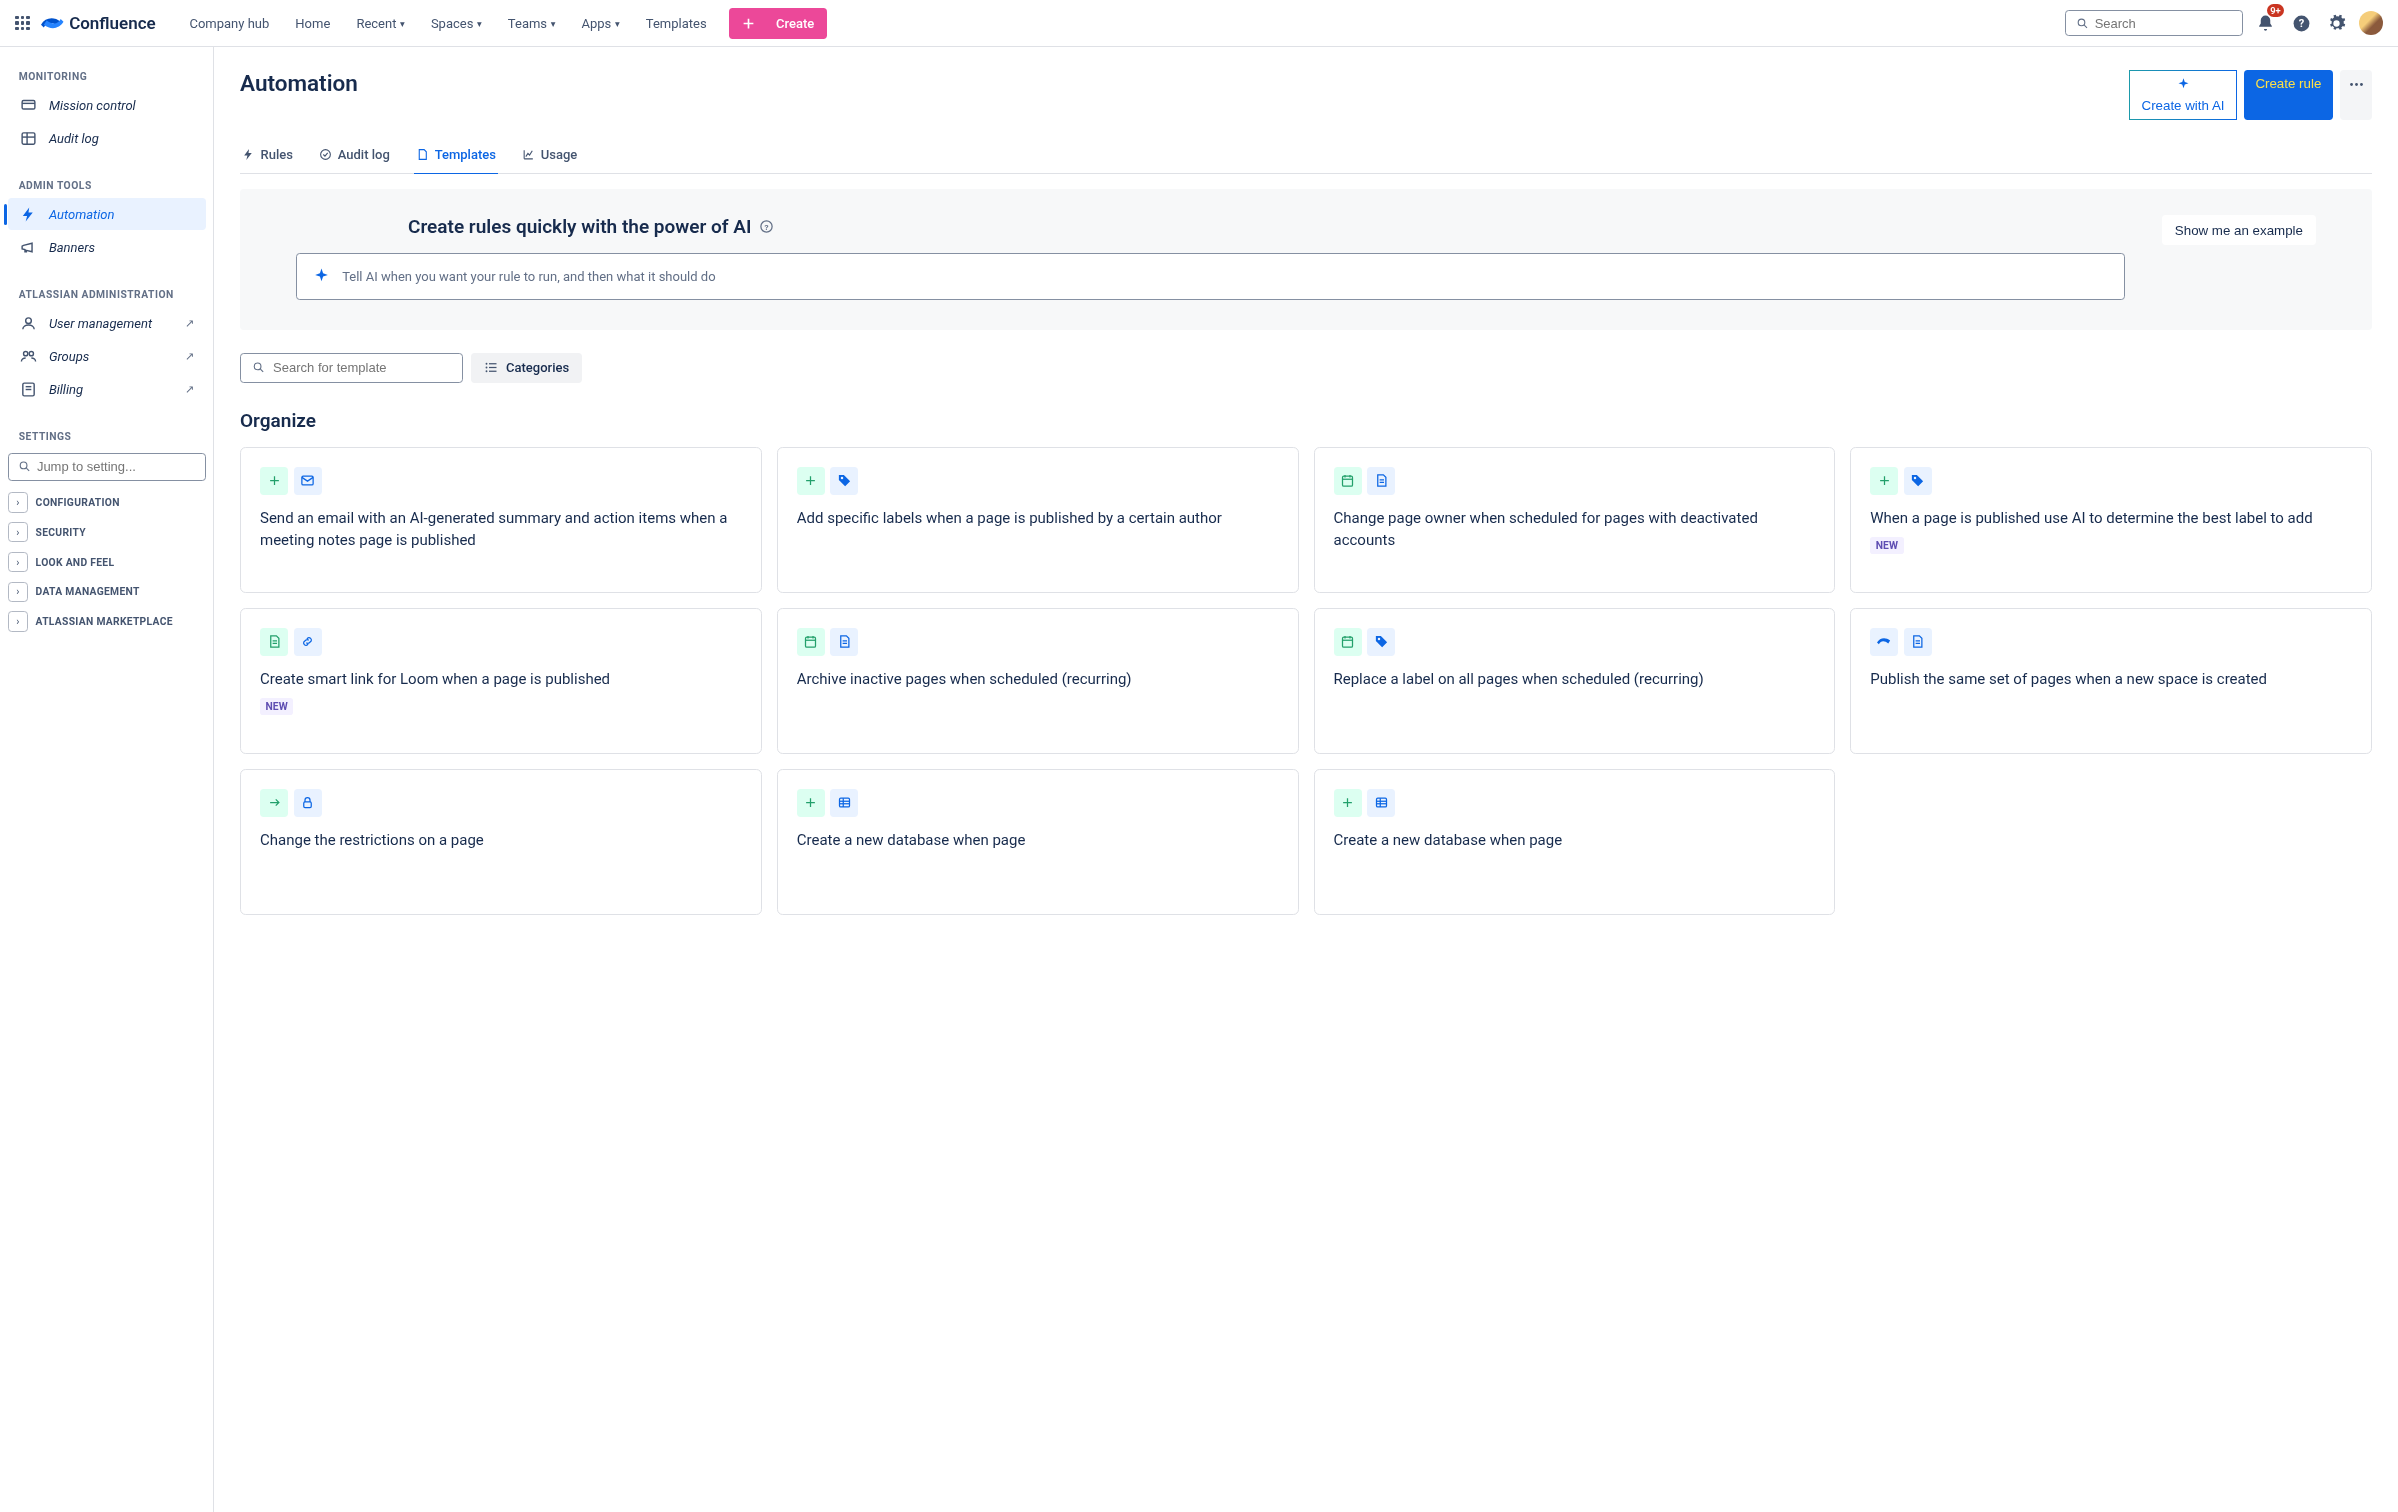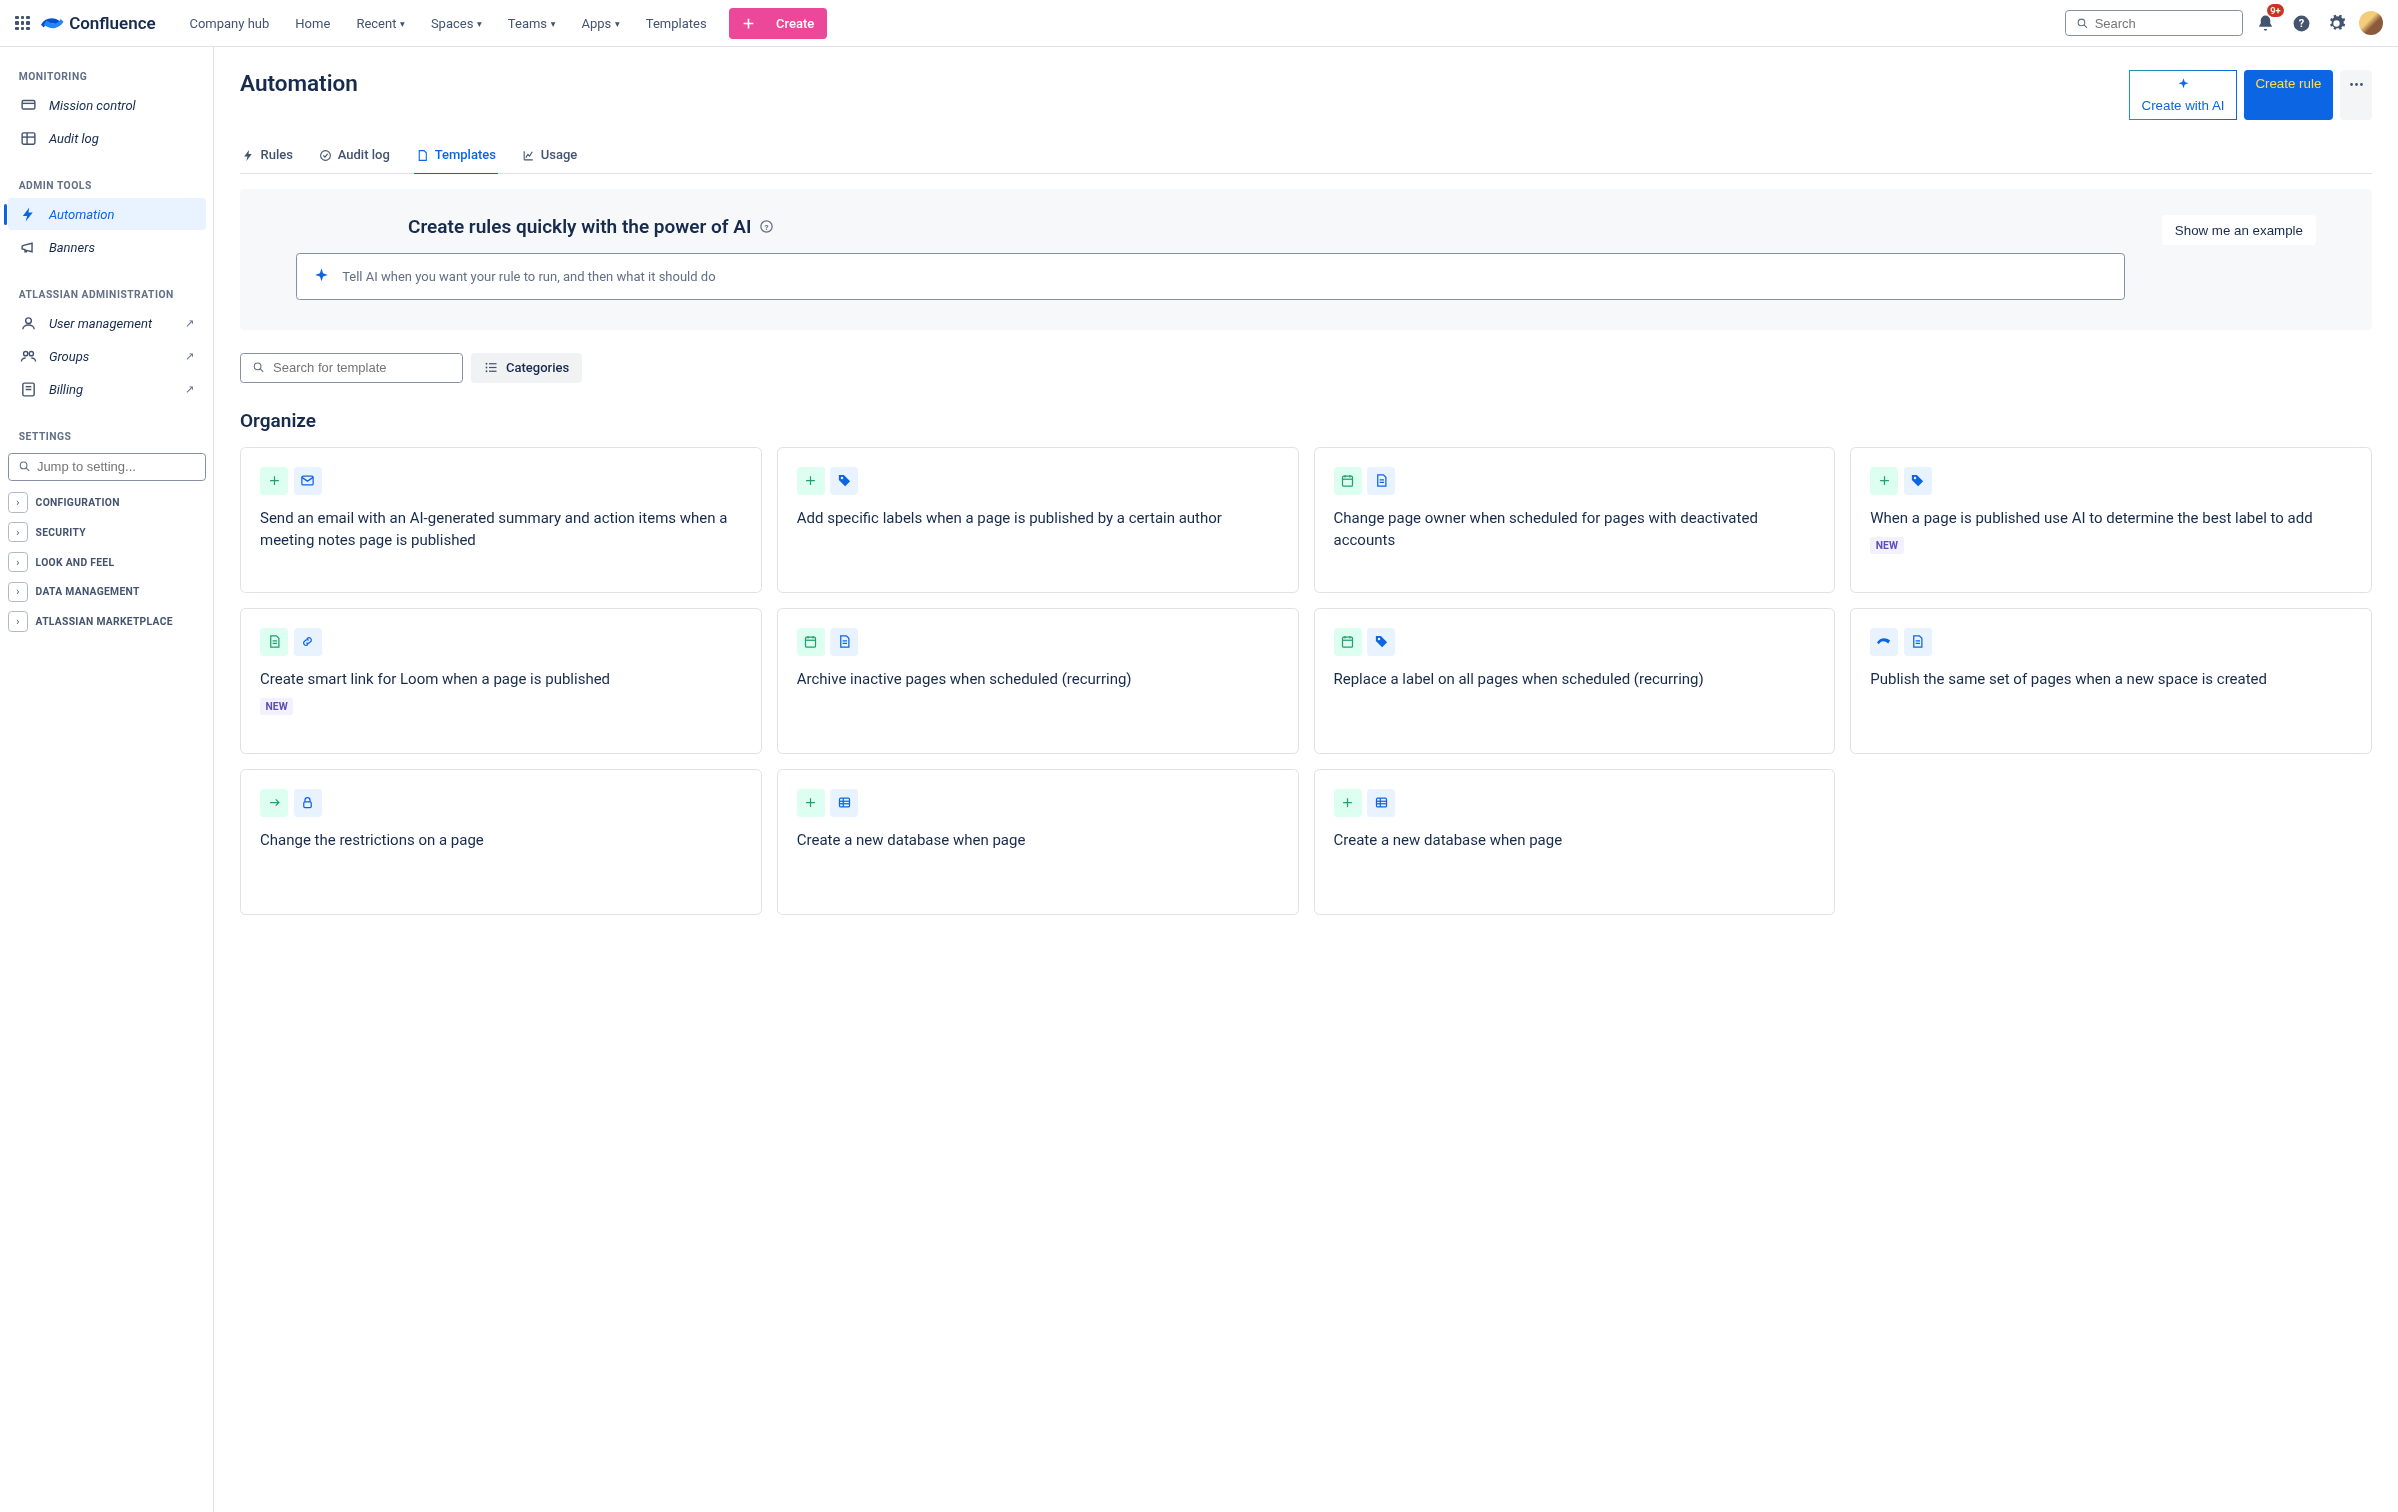--- a/index.html
+++ b/index.html
@@ -276,21 +276,21 @@
 
 
 .tabs {
   display: flex;
   gap: 22.5px;
   border-bottom: 0.9px solid #DFE1E6;
   margin-top: 19px;
 }
 .tab {
   display: flex;
-  align-items: flex-end;
+  align-items: center;
   gap: 5.6px;
   padding: 7.5px 1.9px 11.2px;
   cursor: pointer;
   color: #44546F;
   font-weight: 500;
 }
 .tab.active {
   color: #0C66E4;
   border-bottom: 1.9px solid #0C66E4;
   margin-bottom: -0.9px;

